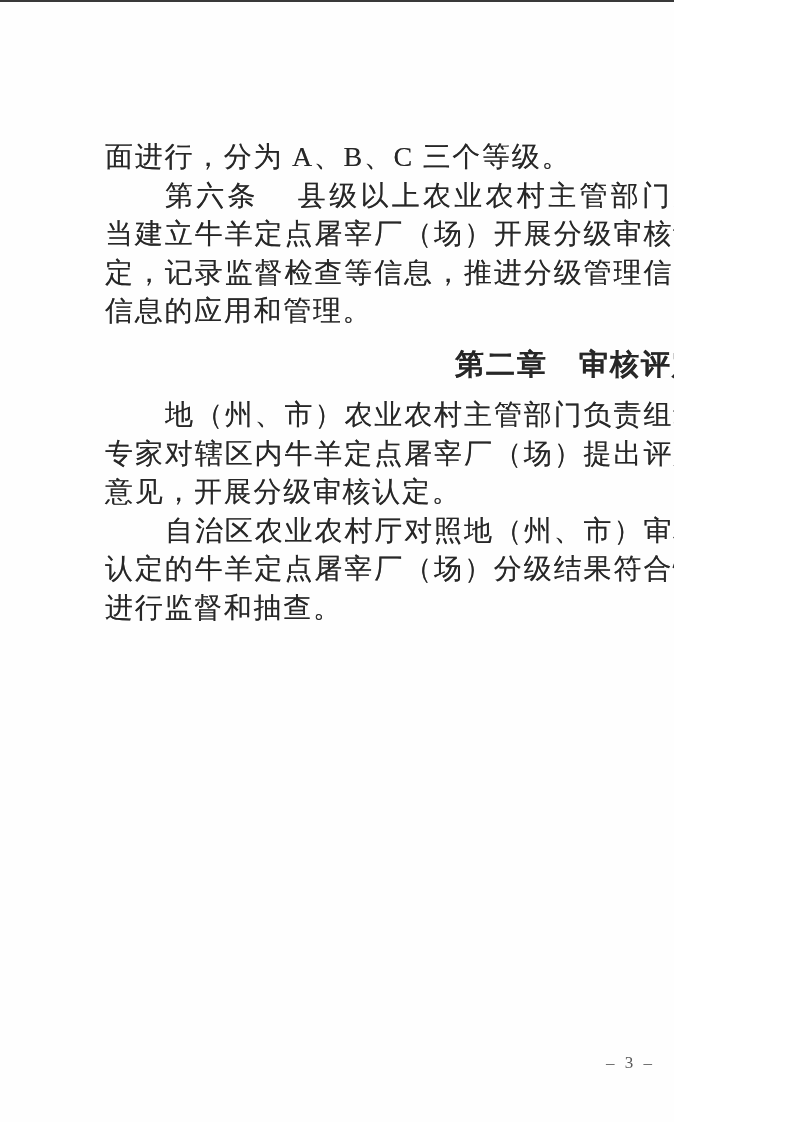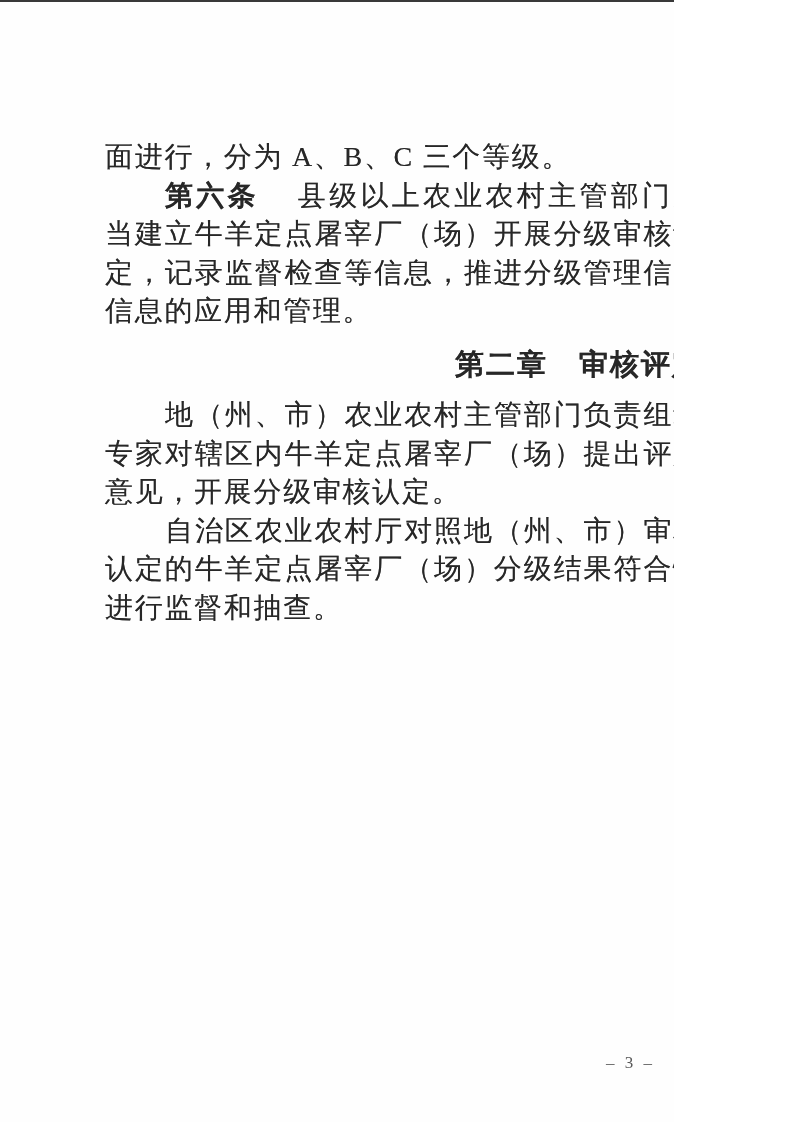--- a/index.html
+++ b/index.html
@@ -35,21 +35,21 @@
     text-justify: inter-ideograph;
     text-shadow: 0 0 0.6px rgba(45,45,45,0.55);
   }
   .para {
     margin: 0;
   }
   .indent {
     text-indent: 60px;
   }
   .lead {
-    font-weight: bold;
+    font-weight: normal;
     margin-right: 39px;
   }
   .chapter {
     font-family: "Liberation Sans", "DejaVu Sans", sans-serif;
     font-weight: bold;
     font-size: 29px;
     letter-spacing: 2px;
     text-align: right;
     text-indent: 0;
     margin: 14px 0 13px 0;

